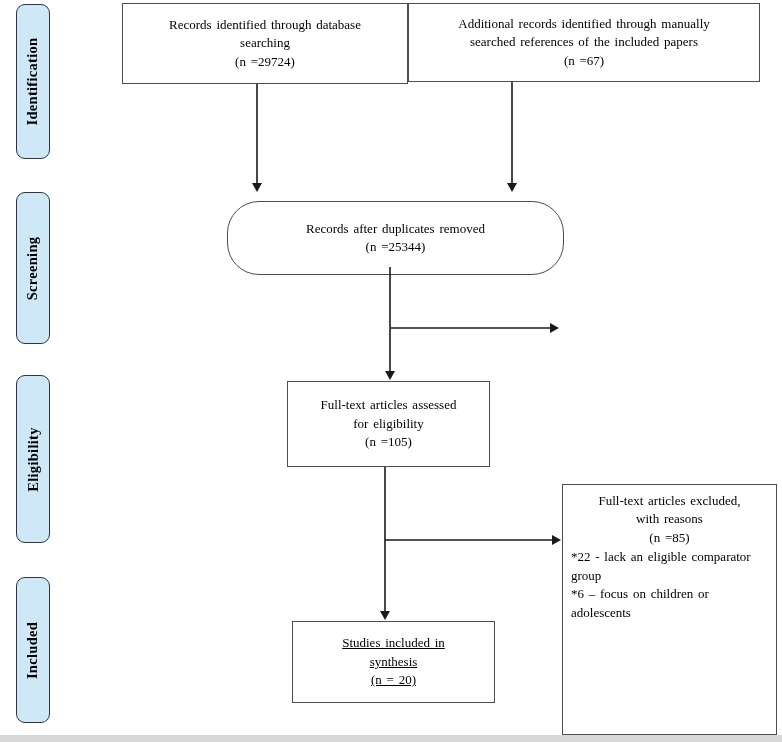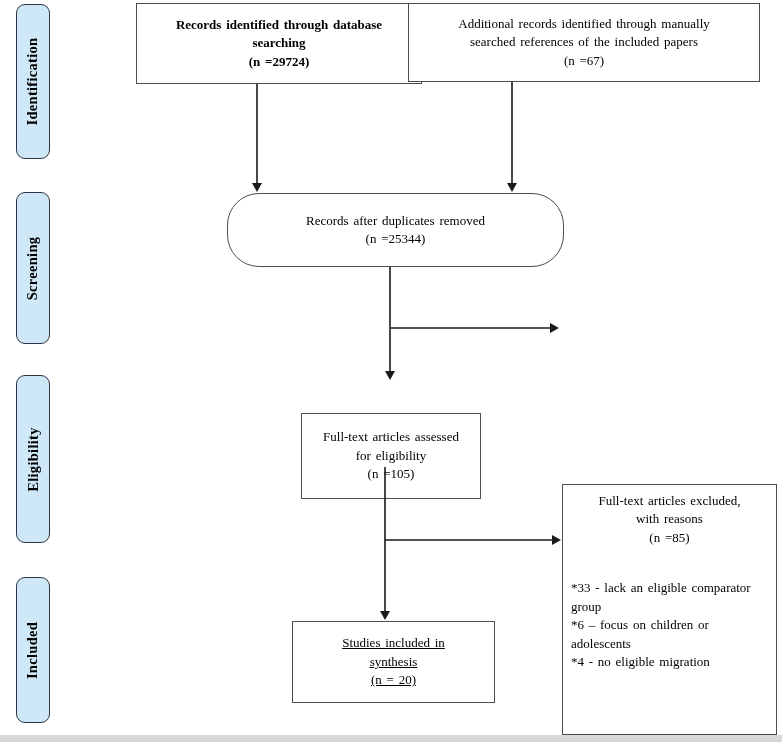--- a/index.html
+++ b/index.html
@@ -49,21 +49,20 @@
     line-height: 1.42;
     color: #000;
     word-spacing: 1.5px;
     padding: 4px 8px;
   }
   .fbox .pre { white-space: pre-line; }
   .fbox.reasons-box {
     flex-direction: column;
     justify-content: flex-start;
     padding-top: 7px;
-    gap: 31px;
   }
   .reason-list { text-align: left; width: 100%; margin-top: 1px; }
   .reason-item { text-align: left; }
   
   #connectors {
     position: absolute;
     left: 0; top: 0;
     width: 782px; height: 742px;
     pointer-events: none;
   }
@@ -88,52 +87,51 @@
   <div class="stage" style="top:192px; height:152px;">
     <span>Screening</span>
   </div>
   <div class="stage" style="top:375px; height:168px;">
     <span>Eligibility</span>
   </div>
   <div class="stage" style="top:577px; height:146px;">
     <span>Included</span>
   </div>
 
-  <div class="fbox" style="left:136px; top:3px; width:286px; height:81px;font-weight:bold;">
+  <div class="fbox" style="left:122px; top:3px; width:286px; height:81px;">
     <div class="pre">Records identified through database
 searching
 (n =29724)</div>
   </div>
 
   <div class="fbox" style="left:408px; top:3px; width:352px; height:79px;">
     <div class="pre">Additional records identified through manually
 searched references of the included papers
 (n =67)</div>
   </div>
 
-  <div class="fbox" style="left:227px; top:193px; width:337px; height:74px;border-radius:32px;">
+  <div class="fbox" style="left:227px; top:201px; width:337px; height:74px;border-radius:32px;">
     <div class="pre">Records after duplicates removed
 (n =25344)</div>
   </div>
 
 
-  <div class="fbox" style="left:301px; top:381px; width:180px; height:86px;margin-top:32px;">
+  <div class="fbox" style="left:287px; top:381px; width:203px; height:86px;">
     <div class="pre">Full-text articles assessed
 for eligibility
 (n =105)</div>
   </div>
 
   <div class="fbox reasons-box" style="left:562px; top:484px; width:215px; height:251px;">
     <div class="pre">Full-text articles excluded,
 with reasons
 (n =85)</div>
     <div class="reason-list">
-      <div class="reason-item">*33 - lack an eligible comparator group</div>
+      <div class="reason-item">*22 - lack an eligible comparator group</div>
       <div class="reason-item">*6 – focus on children or adolescents</div>
-      <div class="reason-item">*4 - no eligible migration</div>
     </div>
   </div>
 
   <div class="fbox" style="left:292px; top:621px; width:203px; height:82px;text-decoration:underline;">
     <div class="pre">Studies included in
 synthesis
 (n = 20)</div>
   </div>
 
   <svg id="connectors" xmlns="http://www.w3.org/2000/svg">

